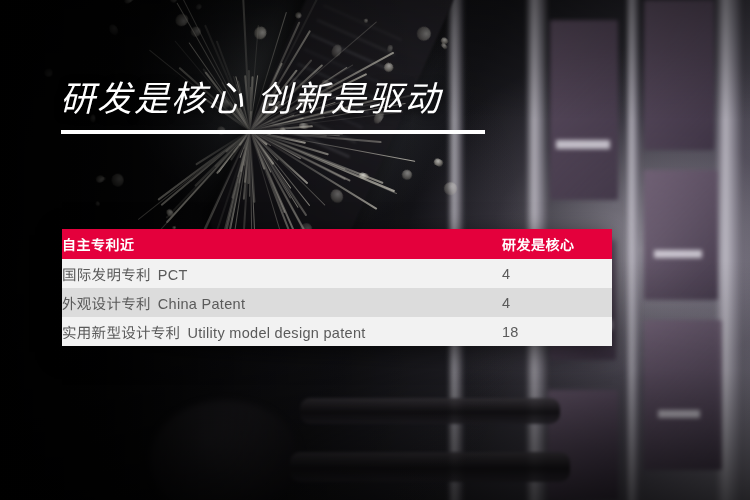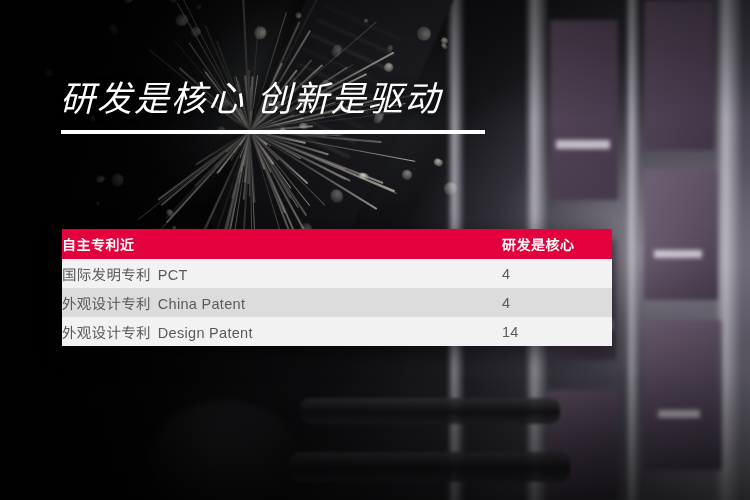--- a/index.html
+++ b/index.html
@@ -463,21 +463,21 @@
           <td class="td-count">4</td>
         </tr>
         <tr>
           <td class="td-type">
             <span class="cn">外观设计专利</span><span class="en">China Patent</span>
           </td>
           <td class="td-count">4</td>
         </tr>
         <tr>
           <td class="td-type">
-            <span class="cn">外观设计专利</span><span class="en">Design Patent</span>
+            <span class="cn">实用新型设计专利</span><span class="en">Utility model design patent</span>
           </td>
-          <td class="td-count">14</td>
+          <td class="td-count">18</td>
         </tr>
       </tbody>
     </table>
 
   </div>
 </div>
 
 </body></html>

